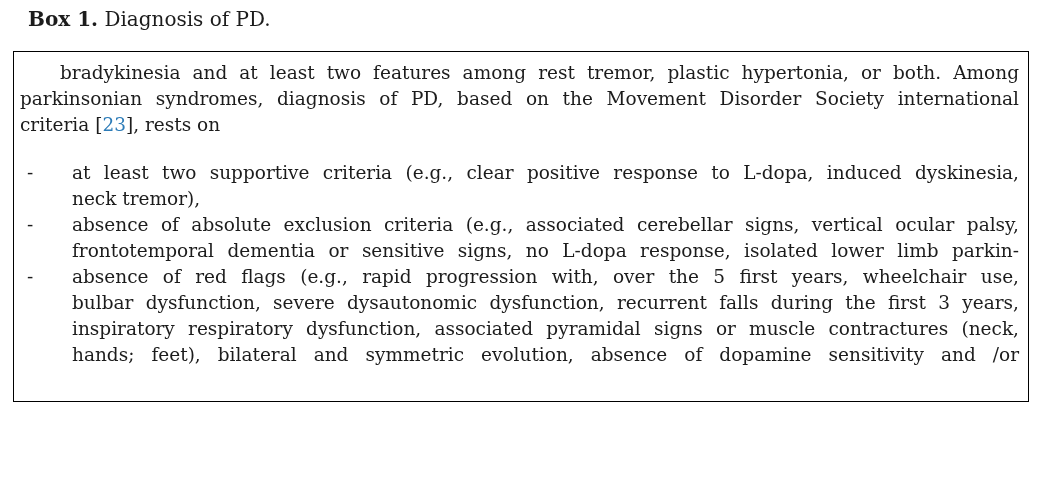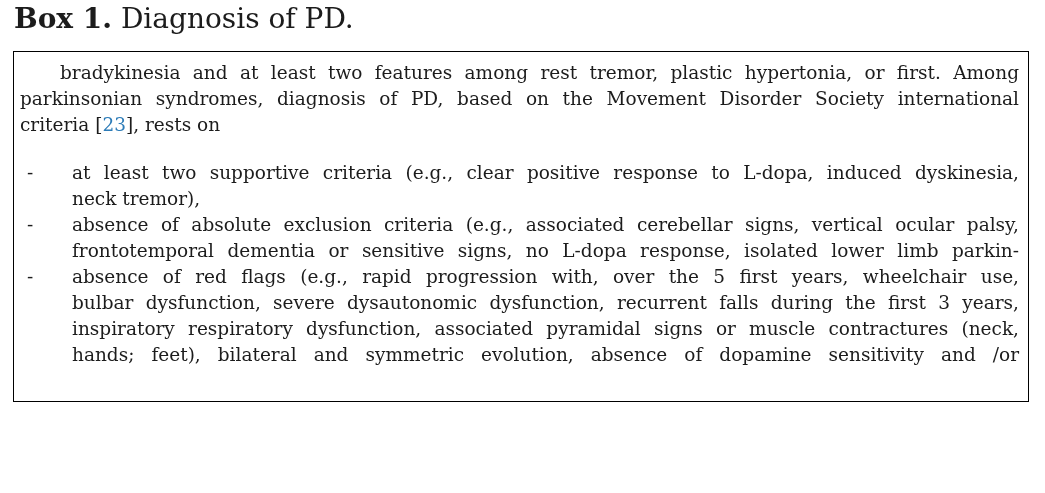--- a/index.html
+++ b/index.html
@@ -19,23 +19,23 @@
     box-sizing: border-box;
     font-family: "DejaVu Serif", "Liberation Serif", serif;
     color: var(--text);
     overflow: hidden;
   }
   .page {
     padding: 6px 16px 0 13px;
     box-sizing: border-box;
   }
   .caption {
-    font-size: 28px;
+    font-size: 20px;
     line-height: 26px;
-    margin-left: 1px;
+    margin-left: 15px;
   }
   .caption-label {
     font-weight: bold;
   }
   .box {
     margin-top: 19px;
     border: 1.5px solid var(--border);
     padding: 8px 9px 33px 6px;
     font-size: 18.5px;
     line-height: 26px;
@@ -85,21 +85,21 @@
 
 <div class="page">
   <div class="caption">
     <span class="caption-label">Box 1.</span>
     <span class="caption-text">Diagnosis of PD.</span>
   </div>
 
   <div class="box">
     <div class="paragraph">
       <div class="para-lines all-just">
-          <div class="line">bradykinesia and at least two features among rest tremor, plastic hypertonia, or first. Among</div>
+          <div class="line">bradykinesia and at least two features among rest tremor, plastic hypertonia, or both. Among</div>
           <div class="line line-last">parkinsonian syndromes, diagnosis of PD, based on the Movement Disorder Society international</div>
         </div>
       <div class="line line-plain"><span>criteria [</span><span class="ref">23</span><span>], rests on</span></div>
     </div>
 
     <div class="list">
         <div class="list-row">
           <span class="marker">-</span>
           <div class="list-body">
             <div class="line">at least two supportive criteria (e.g., clear positive response to L-dopa, induced dyskinesia,</div>

